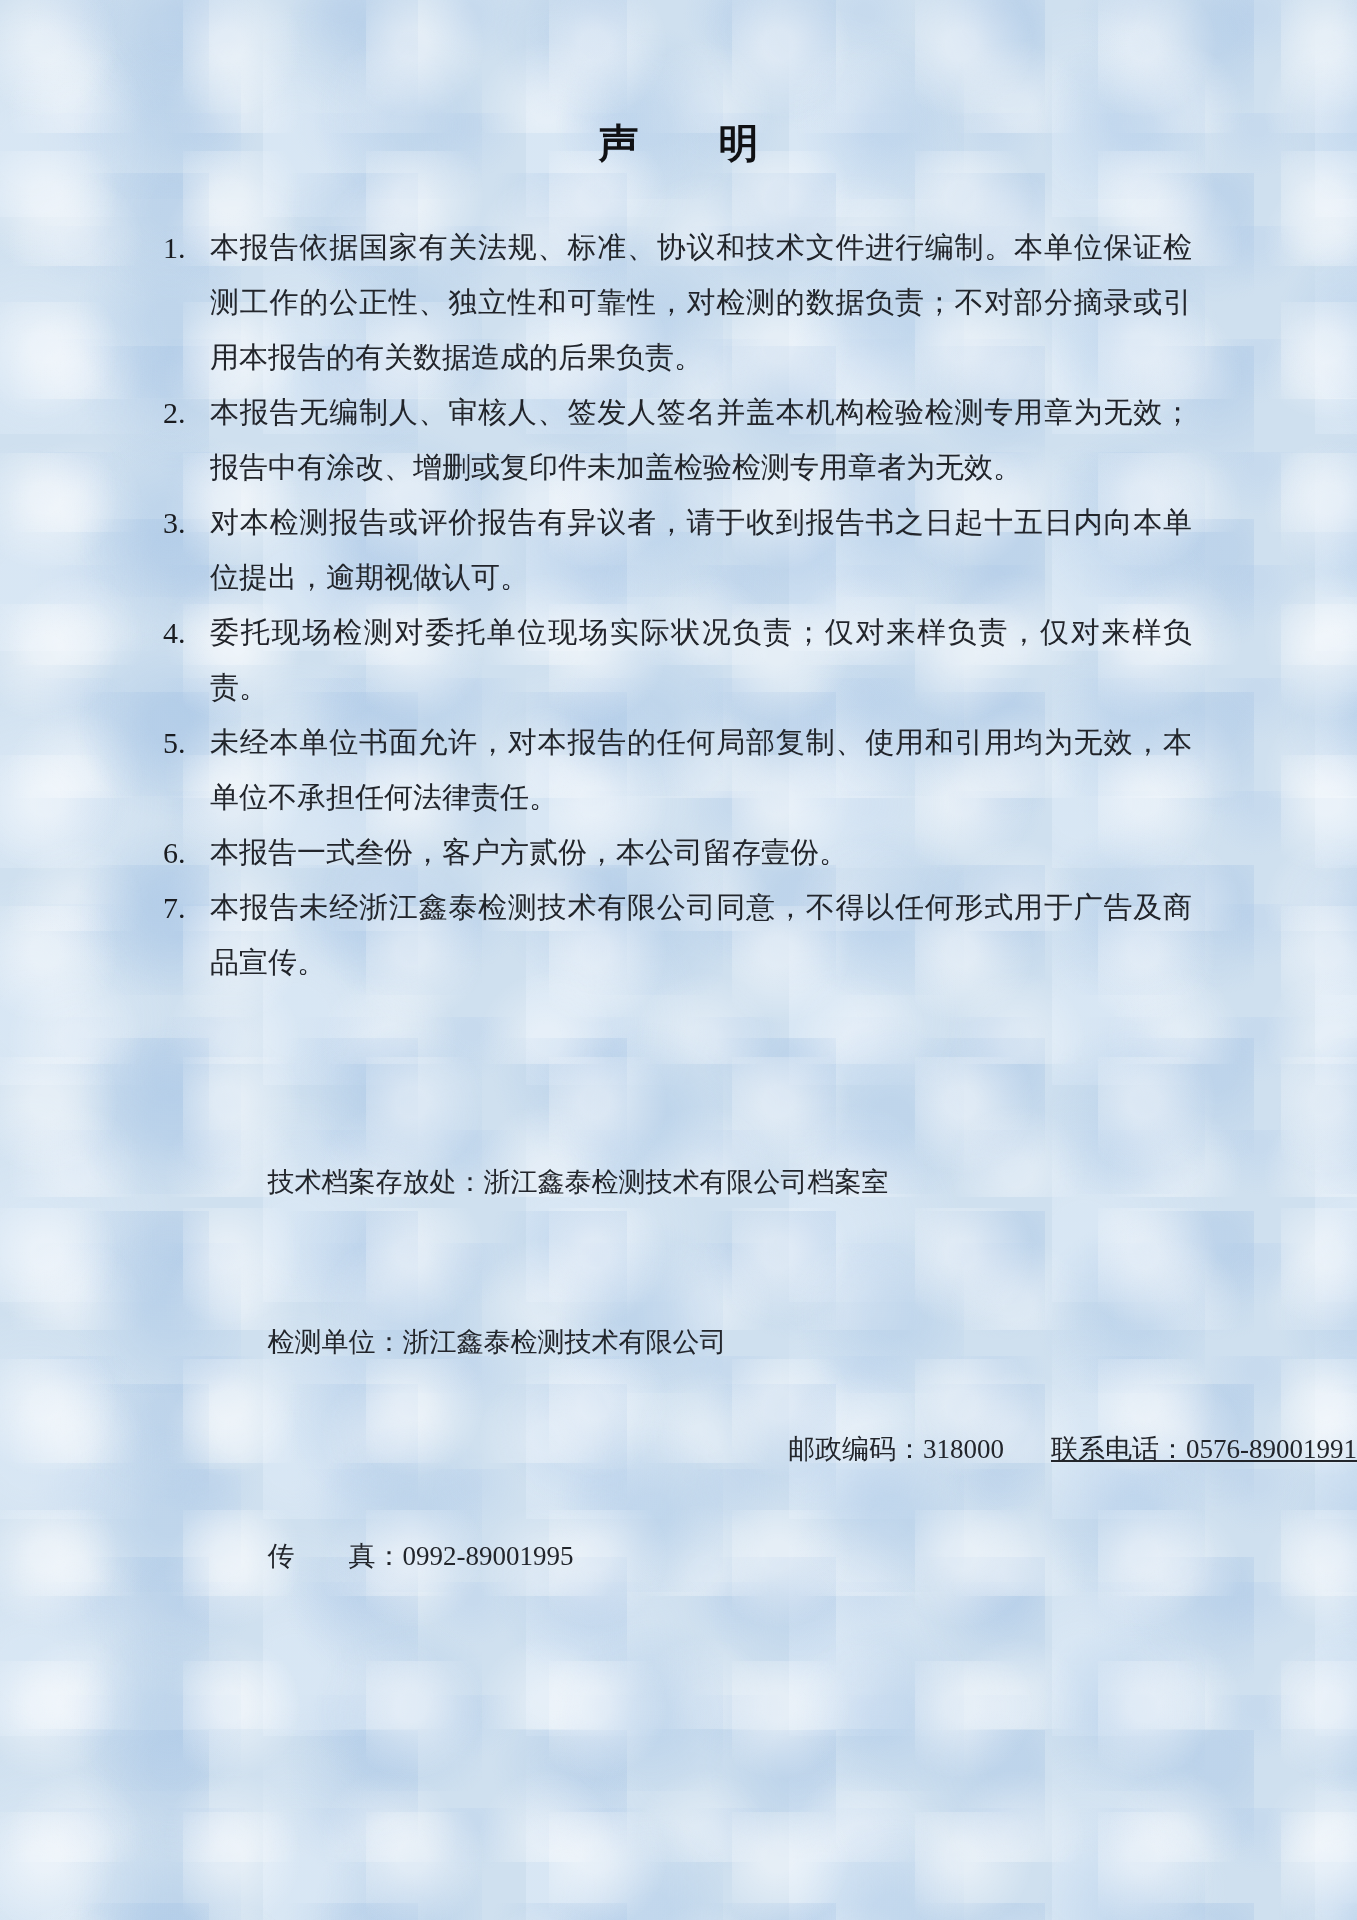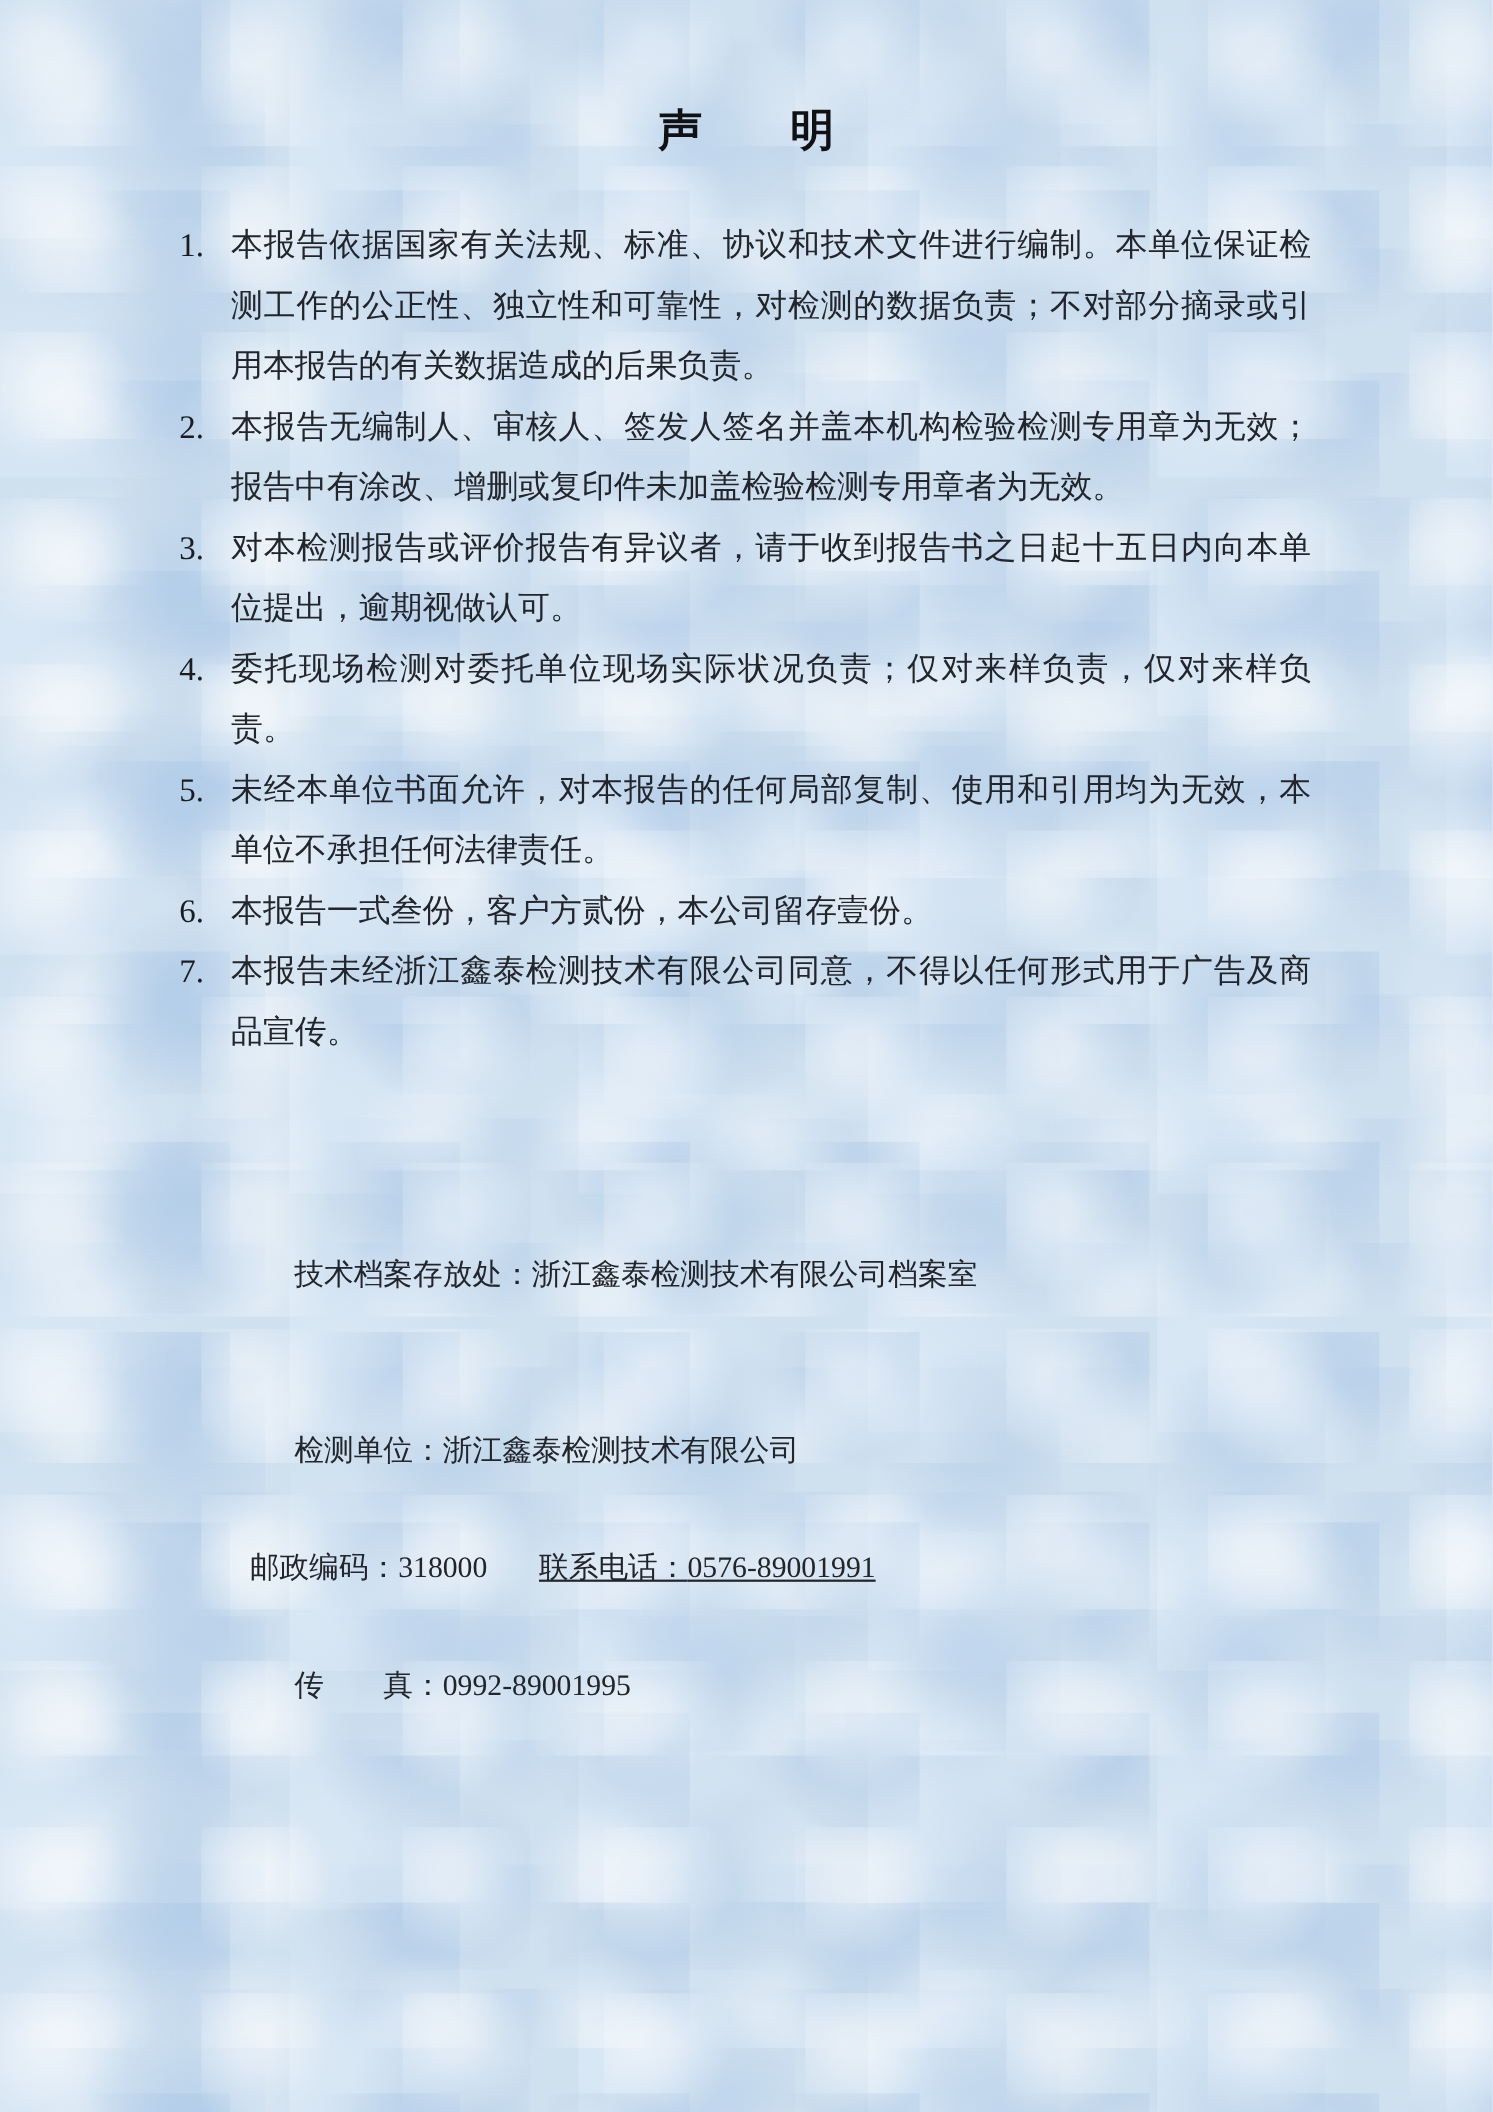--- a/index.html
+++ b/index.html
@@ -20,21 +20,21 @@
       radial-gradient(circle at 25% 30%, rgba(255,255,255,0.45) 0 9%, rgba(255,255,255,0) 42%),
       radial-gradient(circle at 70% 62%, rgba(168,198,230,0.40) 0 10%, rgba(168,198,230,0) 46%),
       radial-gradient(circle at 48% 82%, rgba(255,255,255,0.35) 0 11%, rgba(255,255,255,0) 50%),
       radial-gradient(circle at 82% 18%, rgba(158,190,226,0.35) 0 9%, rgba(158,190,226,0) 44%),
       radial-gradient(circle at 12% 70%, rgba(224,236,248,0.55) 0 12%, rgba(224,236,248,0) 52%),
       radial-gradient(circle at 60% 12%, rgba(187,210,236,0.40) 0 8%, rgba(187,210,236,0) 40%);
     background-size: 183px 151px, 241px 199px, 157px 133px, 209px 173px, 263px 217px, 131px 113px;
     background-repeat: repeat;
   }
   .title {
-    padding-top: 96px;
+    padding-top: 120px;
     width: 1030px;
     margin: 0 auto;
     text-align: center;
     font-size: 40px;
     line-height: 46px;
     font-weight: 700;
     color: #101114;
     font-family: "Liberation Sans", "DejaVu Sans", sans-serif;
     white-space: pre;
   }
@@ -59,21 +59,21 @@
     text-justify: inter-ideograph;
     color: #22252b;
   }
   .contact {
     margin: 112px 0 0 227px;
     font-size: 27px;
     line-height: 53.5px;
     color: #22252b;
   }
   .contact .row { white-space: pre-wrap; }
-  .row-split { display: flex; }
+  .row-split { display: flex; justify-content: flex-end; }
   .row-split .pair-left { flex: 0 0 263px; white-space: pre-wrap; }
   .row-split .pair-right { white-space: pre-wrap; text-decoration: underline; }
 </style>
 </head>
 <body>
 
 <div class="page">
 
   <div class="title">声　　明</div>
 

